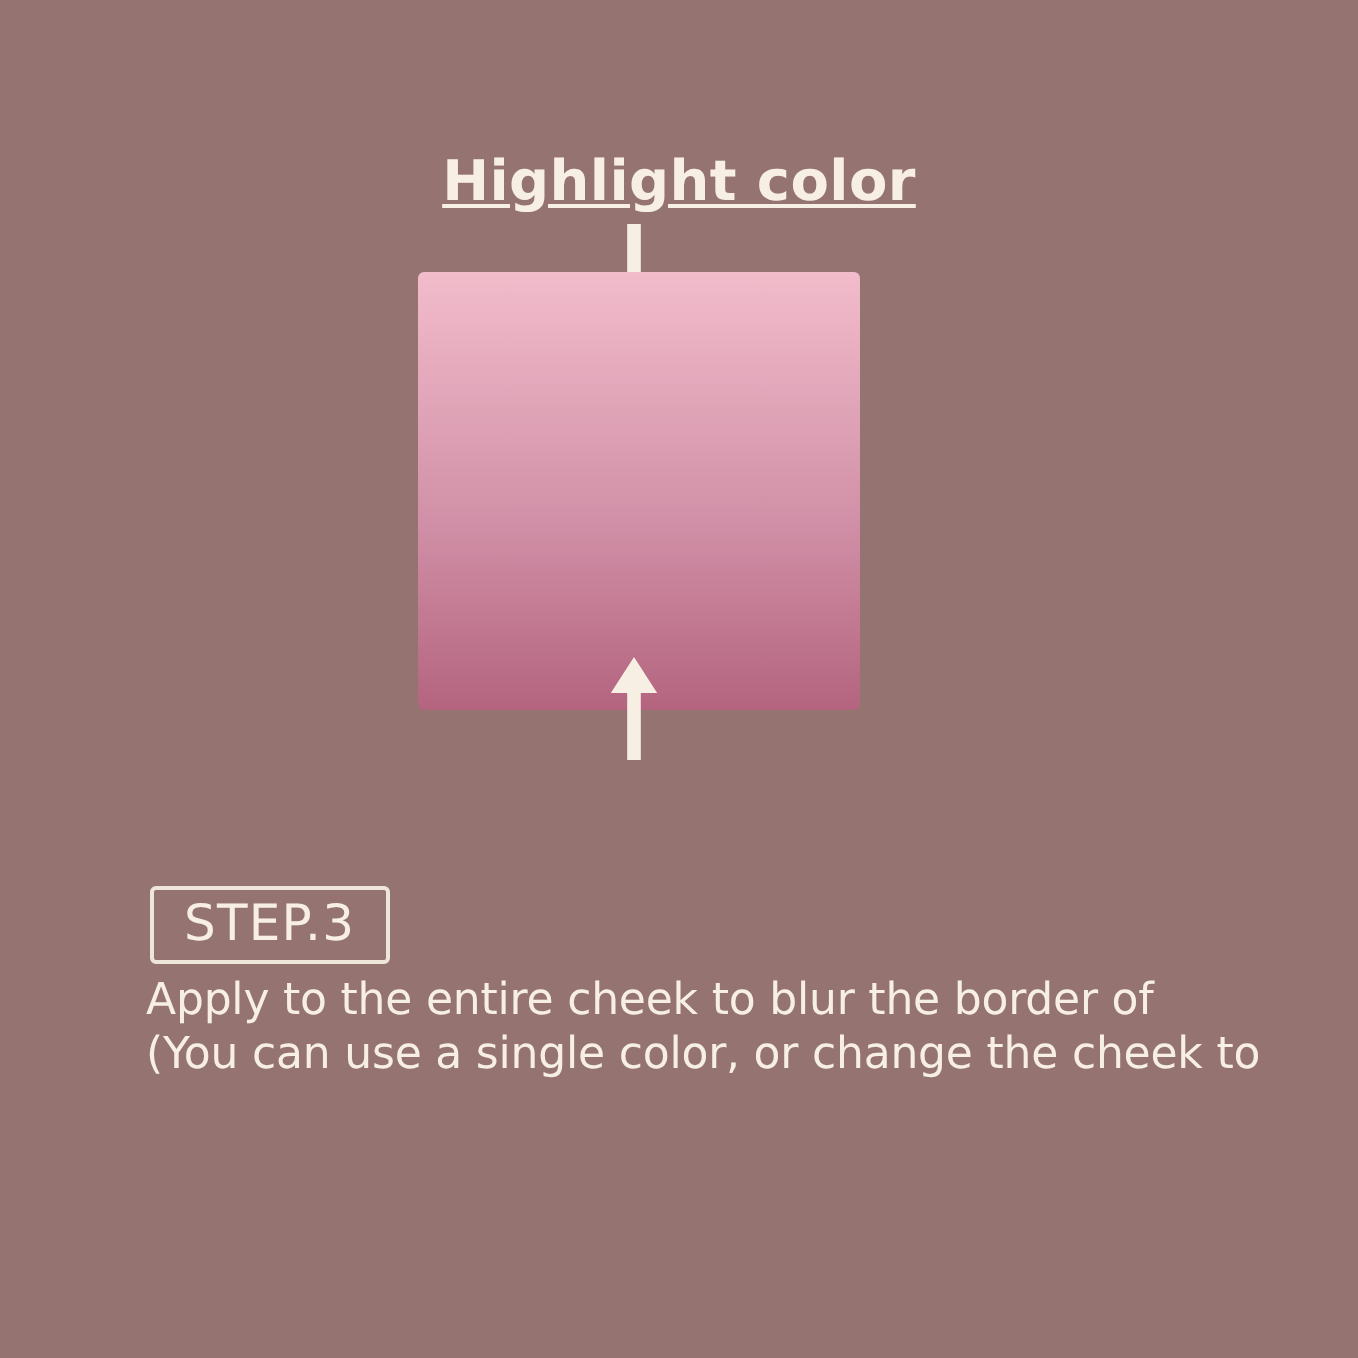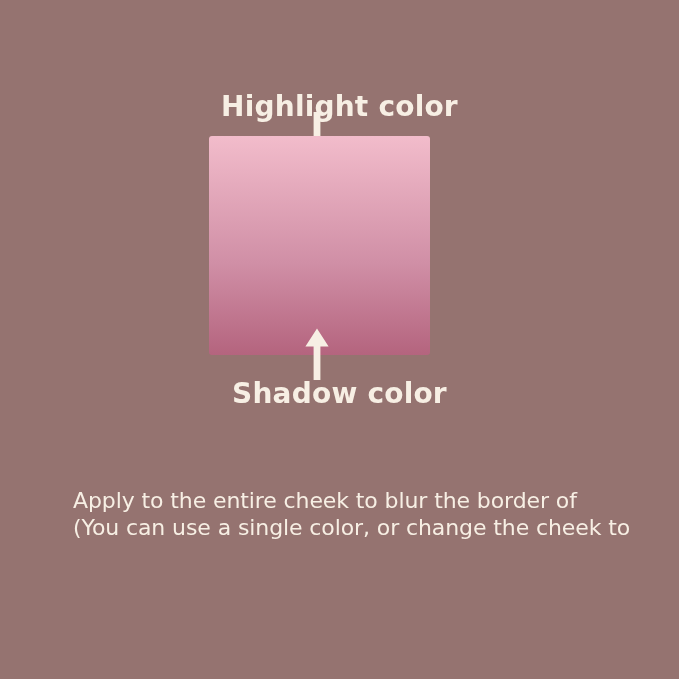--- a/index.html
+++ b/index.html
@@ -29,21 +29,21 @@
     color: #f7efe4;
     font-family: "DejaVu Sans", sans-serif;
     font-weight: bold;
     font-size: 28px;
     letter-spacing: 0.2px;
     white-space: nowrap;
     text-align: center;
     width: 679px;
     left: 0;
   }
-  #label-highlight { top: 90px; }
+  #label-highlight { top: 74px; text-decoration: underline; }
   #label-shadow    { top: 377px; }
 
   
   #swatch {
     position: absolute;
     left: 209px;
     top: 136px;
     width: 221px;
     height: 219px;
     border-radius: 3px;
@@ -115,21 +115,21 @@
   </div>
 
   <div id="swatch" style="background: linear-gradient(rgb(242, 188, 203) 0%, rgb(208, 143, 166) 58%, rgb(180, 100, 126) 100%);"></div>
 
   <div class="arrow" id="arrow-up">
     <svg width="28" height="52" viewBox="0 0 28 52" xmlns="http://www.w3.org/2000/svg">
       <path d="M14 0.5 L25.6 18.5 H17.4 V52 H10.6 V18.5 H2.4 Z" fill="#f7efe4"></path>
     </svg>
   </div>
 
-  <div class="label" id="label-shadow">Shadow color</div>
 
+  <div id="step-badge">STEP.3</div>
 
   <div id="body-text">
     <span class="line">Apply to the entire cheek to blur the border of</span>
     <span class="line">(You can use a single color, or change the cheek to</span>
   </div>
 
 </div>
 
 </body></html>

